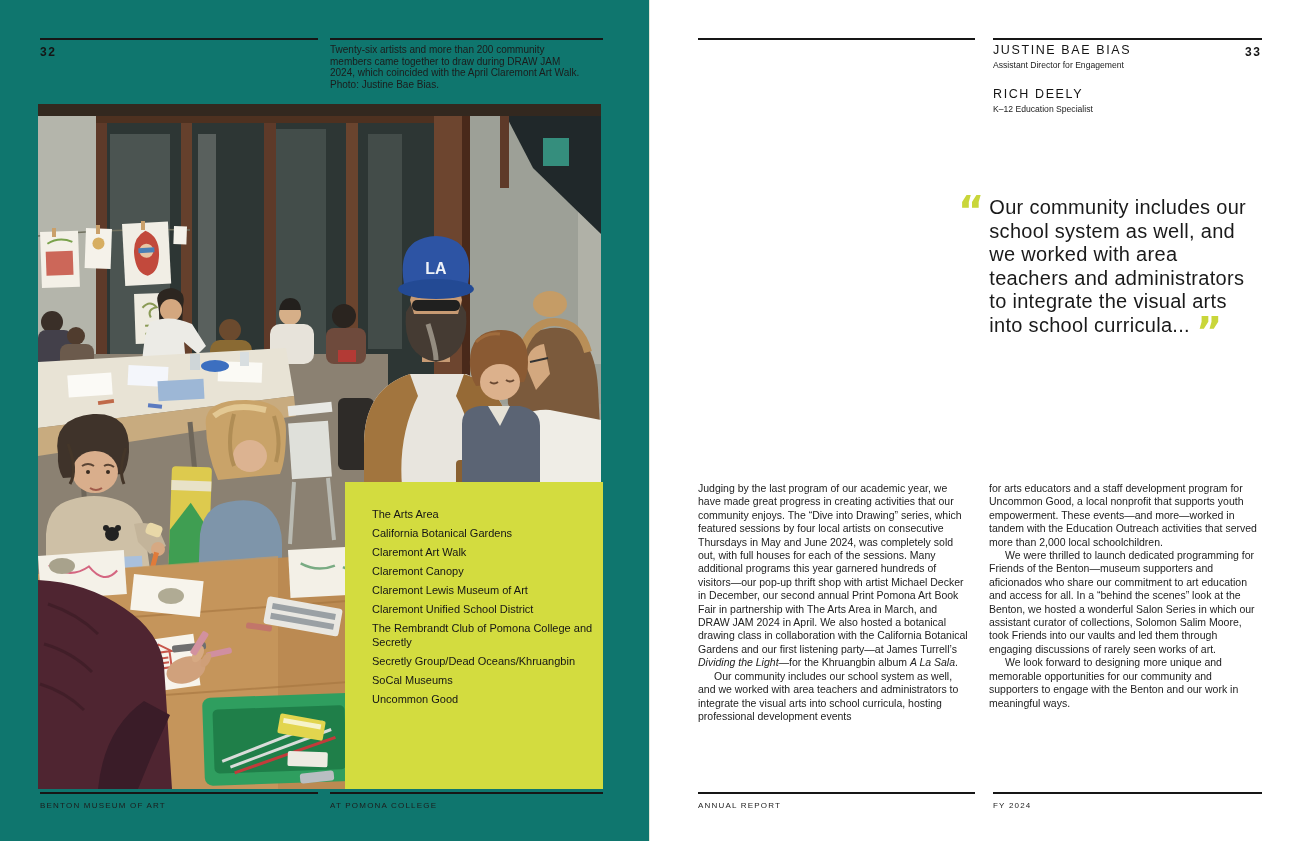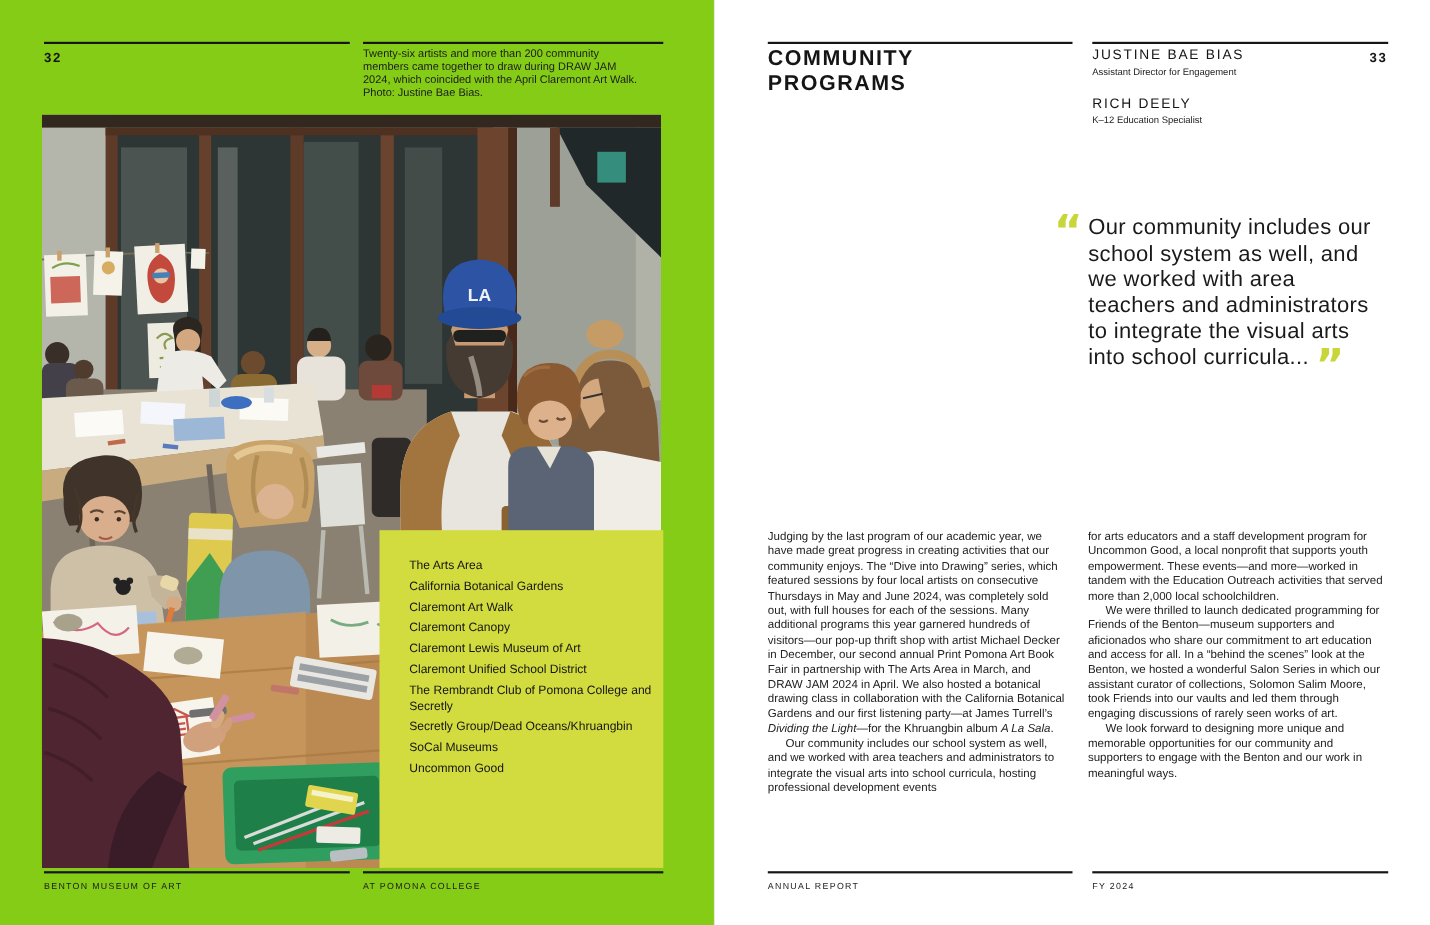--- a/index.html
+++ b/index.html
@@ -1,19 +1,19 @@
 <!DOCTYPE html>
 <html><head>
 <meta charset="utf-8">
 <style>
   html,body{margin:0;padding:0;background:#888;}
   .spread{position:relative;width:1300px;height:841px;overflow:hidden;
           font-family:"Liberation Sans",sans-serif;color:#151515;background:#fff;}
   .page{position:absolute;top:0;height:841px;}
-  .page-left{left:0;width:760px;background:#84cc16;}
+  .page-left{left:0;width:760px;background:#0f766e;}
   .page-right{left:650px;width:650px;background:#ffffff;}
   .spine{position:absolute;left:649px;top:0;width:1px;height:841px;background:#e3e6d8;}
 
   .rule{position:absolute;height:1.5px;background:#161616;}
   
   .pl-rule-a{left:40px;top:38px;width:278px;}
   .pl-rule-b{left:330px;top:38px;width:273px;}
   .pl-rule-c{left:40px;top:792px;width:278px;}
   .pl-rule-d{left:330px;top:792px;width:273px;}
   
@@ -324,24 +324,20 @@
     <div class="rule pl-rule-c"></div>
     <div class="rule pl-rule-d"></div>
     <div class="footer-label pl-foot-a">BENTON MUSEUM OF ART</div>
     <div class="footer-label pl-foot-b">AT POMONA COLLEGE</div>
   </section>
 
   <section class="page page-right">
     <div class="rule pr-rule-a"></div>
     <div class="rule pr-rule-b"></div>
 
-    <h1 class="section-title">
-      <span>COMMUNITY</span><br>
-      <span>PROGRAMS</span>
-    </h1>
 
     <div class="staff">
       <div class="person">
         <p class="name">JUSTINE BAE BIAS</p>
         <p class="role">Assistant Director for Engagement</p>
       </div>
       <div class="person">
         <p class="name">RICH DEELY</p>
         <p class="role">K–12 Education Specialist</p>
       </div>

